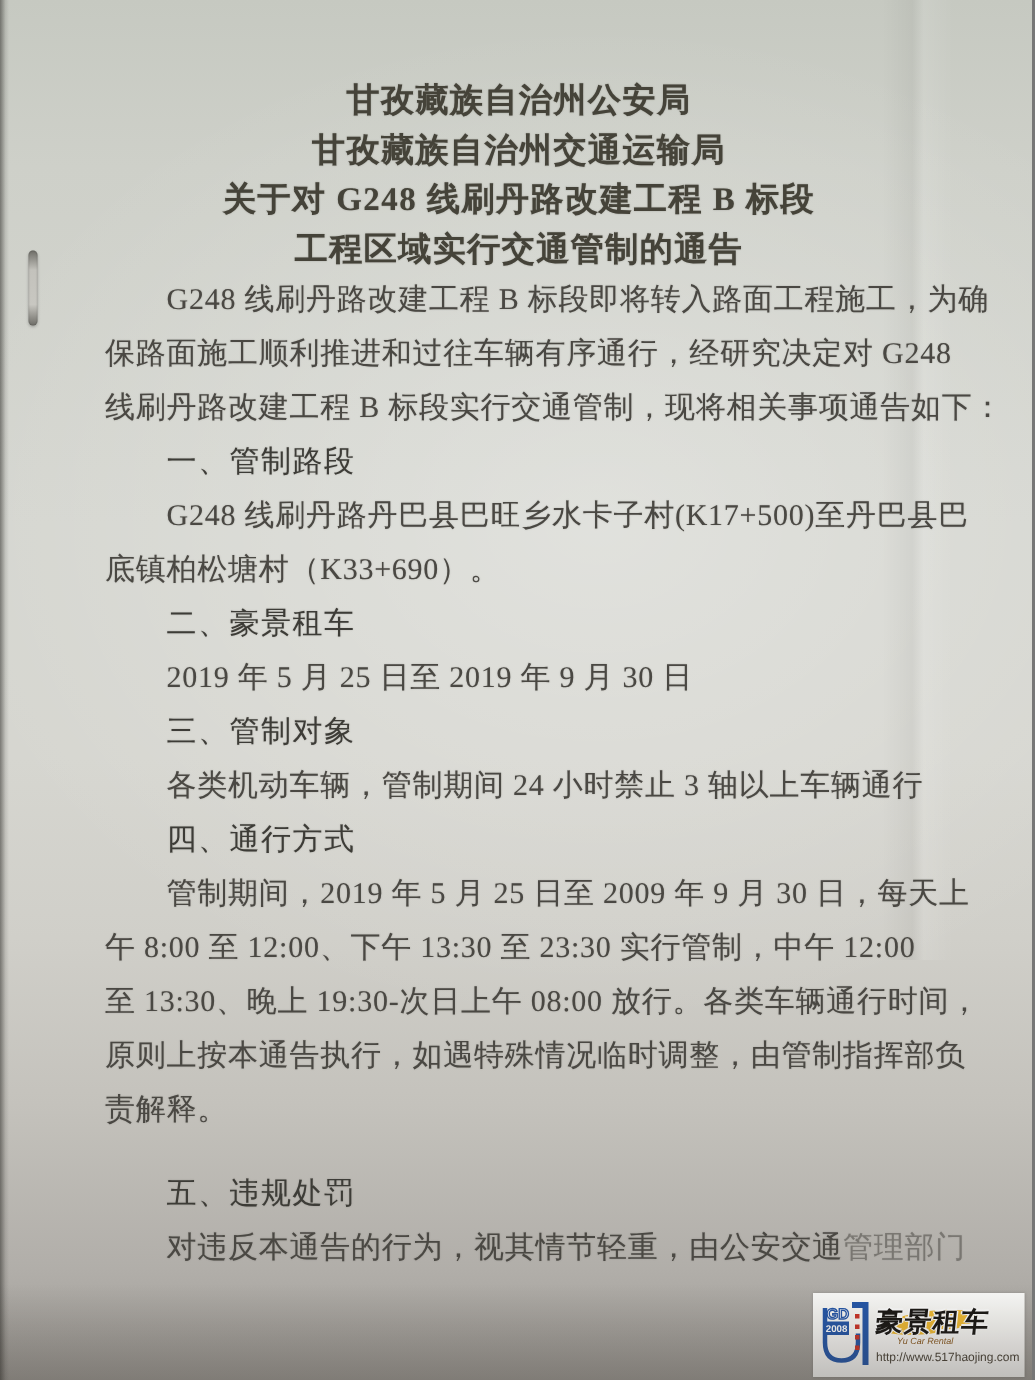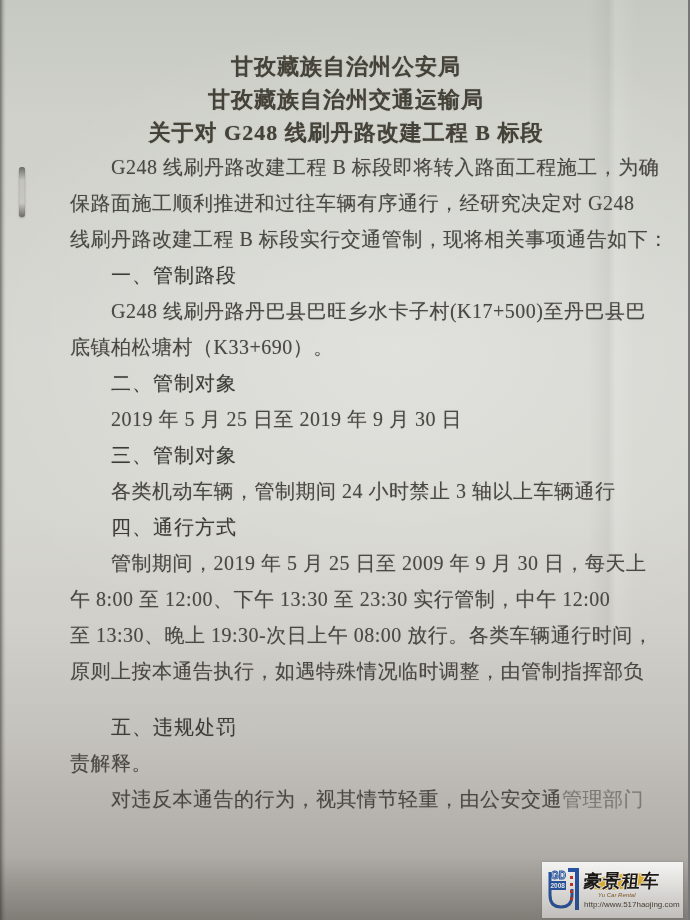--- a/index.html
+++ b/index.html
@@ -68,40 +68,41 @@
 
   <div class="edge-left"></div>
   <div class="crease"></div>
   <div class="staple"></div>
 
   <div class="doc">
     <div class="title-block">
       <div class="title-line">甘孜藏族自治州公安局</div>
       <div class="title-line">甘孜藏族自治州交通运输局</div>
       <div class="title-line">关于对 G248 线刷丹路改建工程 B 标段</div>
+      <div class="title-line">工程区域实行交通管制的通告</div>
     </div>
 
     <div class="body-block">
       <div class="line indent">G248 线刷丹路改建工程 B 标段即将转入路面工程施工，为确</div>
       <div class="line">保路面施工顺利推进和过往车辆有序通行，经研究决定对 G248</div>
       <div class="line">线刷丹路改建工程 B 标段实行交通管制，现将相关事项通告如下：</div>
       <div class="line heading">一、管制路段</div>
       <div class="line indent">G248 线刷丹路丹巴县巴旺乡水卡子村(K17+500)至丹巴县巴</div>
       <div class="line">底镇柏松塘村（K33+690）。</div>
-      <div class="line heading">二、管制对象</div>
+      <div class="line heading">二、豪景租车</div>
       <div class="line indent">2019 年 5 月 25 日至 2019 年 9 月 30 日</div>
       <div class="line heading">三、管制对象</div>
       <div class="line indent">各类机动车辆，管制期间 24 小时禁止 3 轴以上车辆通行</div>
       <div class="line heading">四、通行方式</div>
       <div class="line indent">管制期间，2019 年 5 月 25 日至 2009 年 9 月 30 日，每天上</div>
       <div class="line">午 8:00 至 12:00、下午 13:30 至 23:30 实行管制，中午 12:00</div>
       <div class="line">至 13:30、晚上 19:30-次日上午 08:00 放行。各类车辆通行时间，</div>
       <div class="line">原则上按本通告执行，如遇特殊情况临时调整，由管制指挥部负</div>
+      <div class="line">责解释。</div>
       <div class="line heading gap-top">五、违规处罚</div>
-      <div class="line">责解释。</div>
       <div class="line indent"><span>对违反本通告的行为，视其情节轻重，由公安交通</span><span class="faded">管理部门</span></div>
     </div>
   </div>
 
   <div class="watermark">
     <div class="wm-logo">
       <svg width="38" height="50" viewBox="0 0 38 50">
         <path d="M6 7 V30 Q6 42 17 42 Q28 42 28 30 V24" fill="none" stroke="#2456a8" stroke-width="3"></path>
         <text x="7" y="14" font-size="10" font-weight="bold" font-family="Liberation Sans, sans-serif" fill="#ffffff" stroke="#2456a8" stroke-width="0.9">GD</text>
         <rect x="5" y="16" width="17" height="9" fill="#2456a8"></rect>

